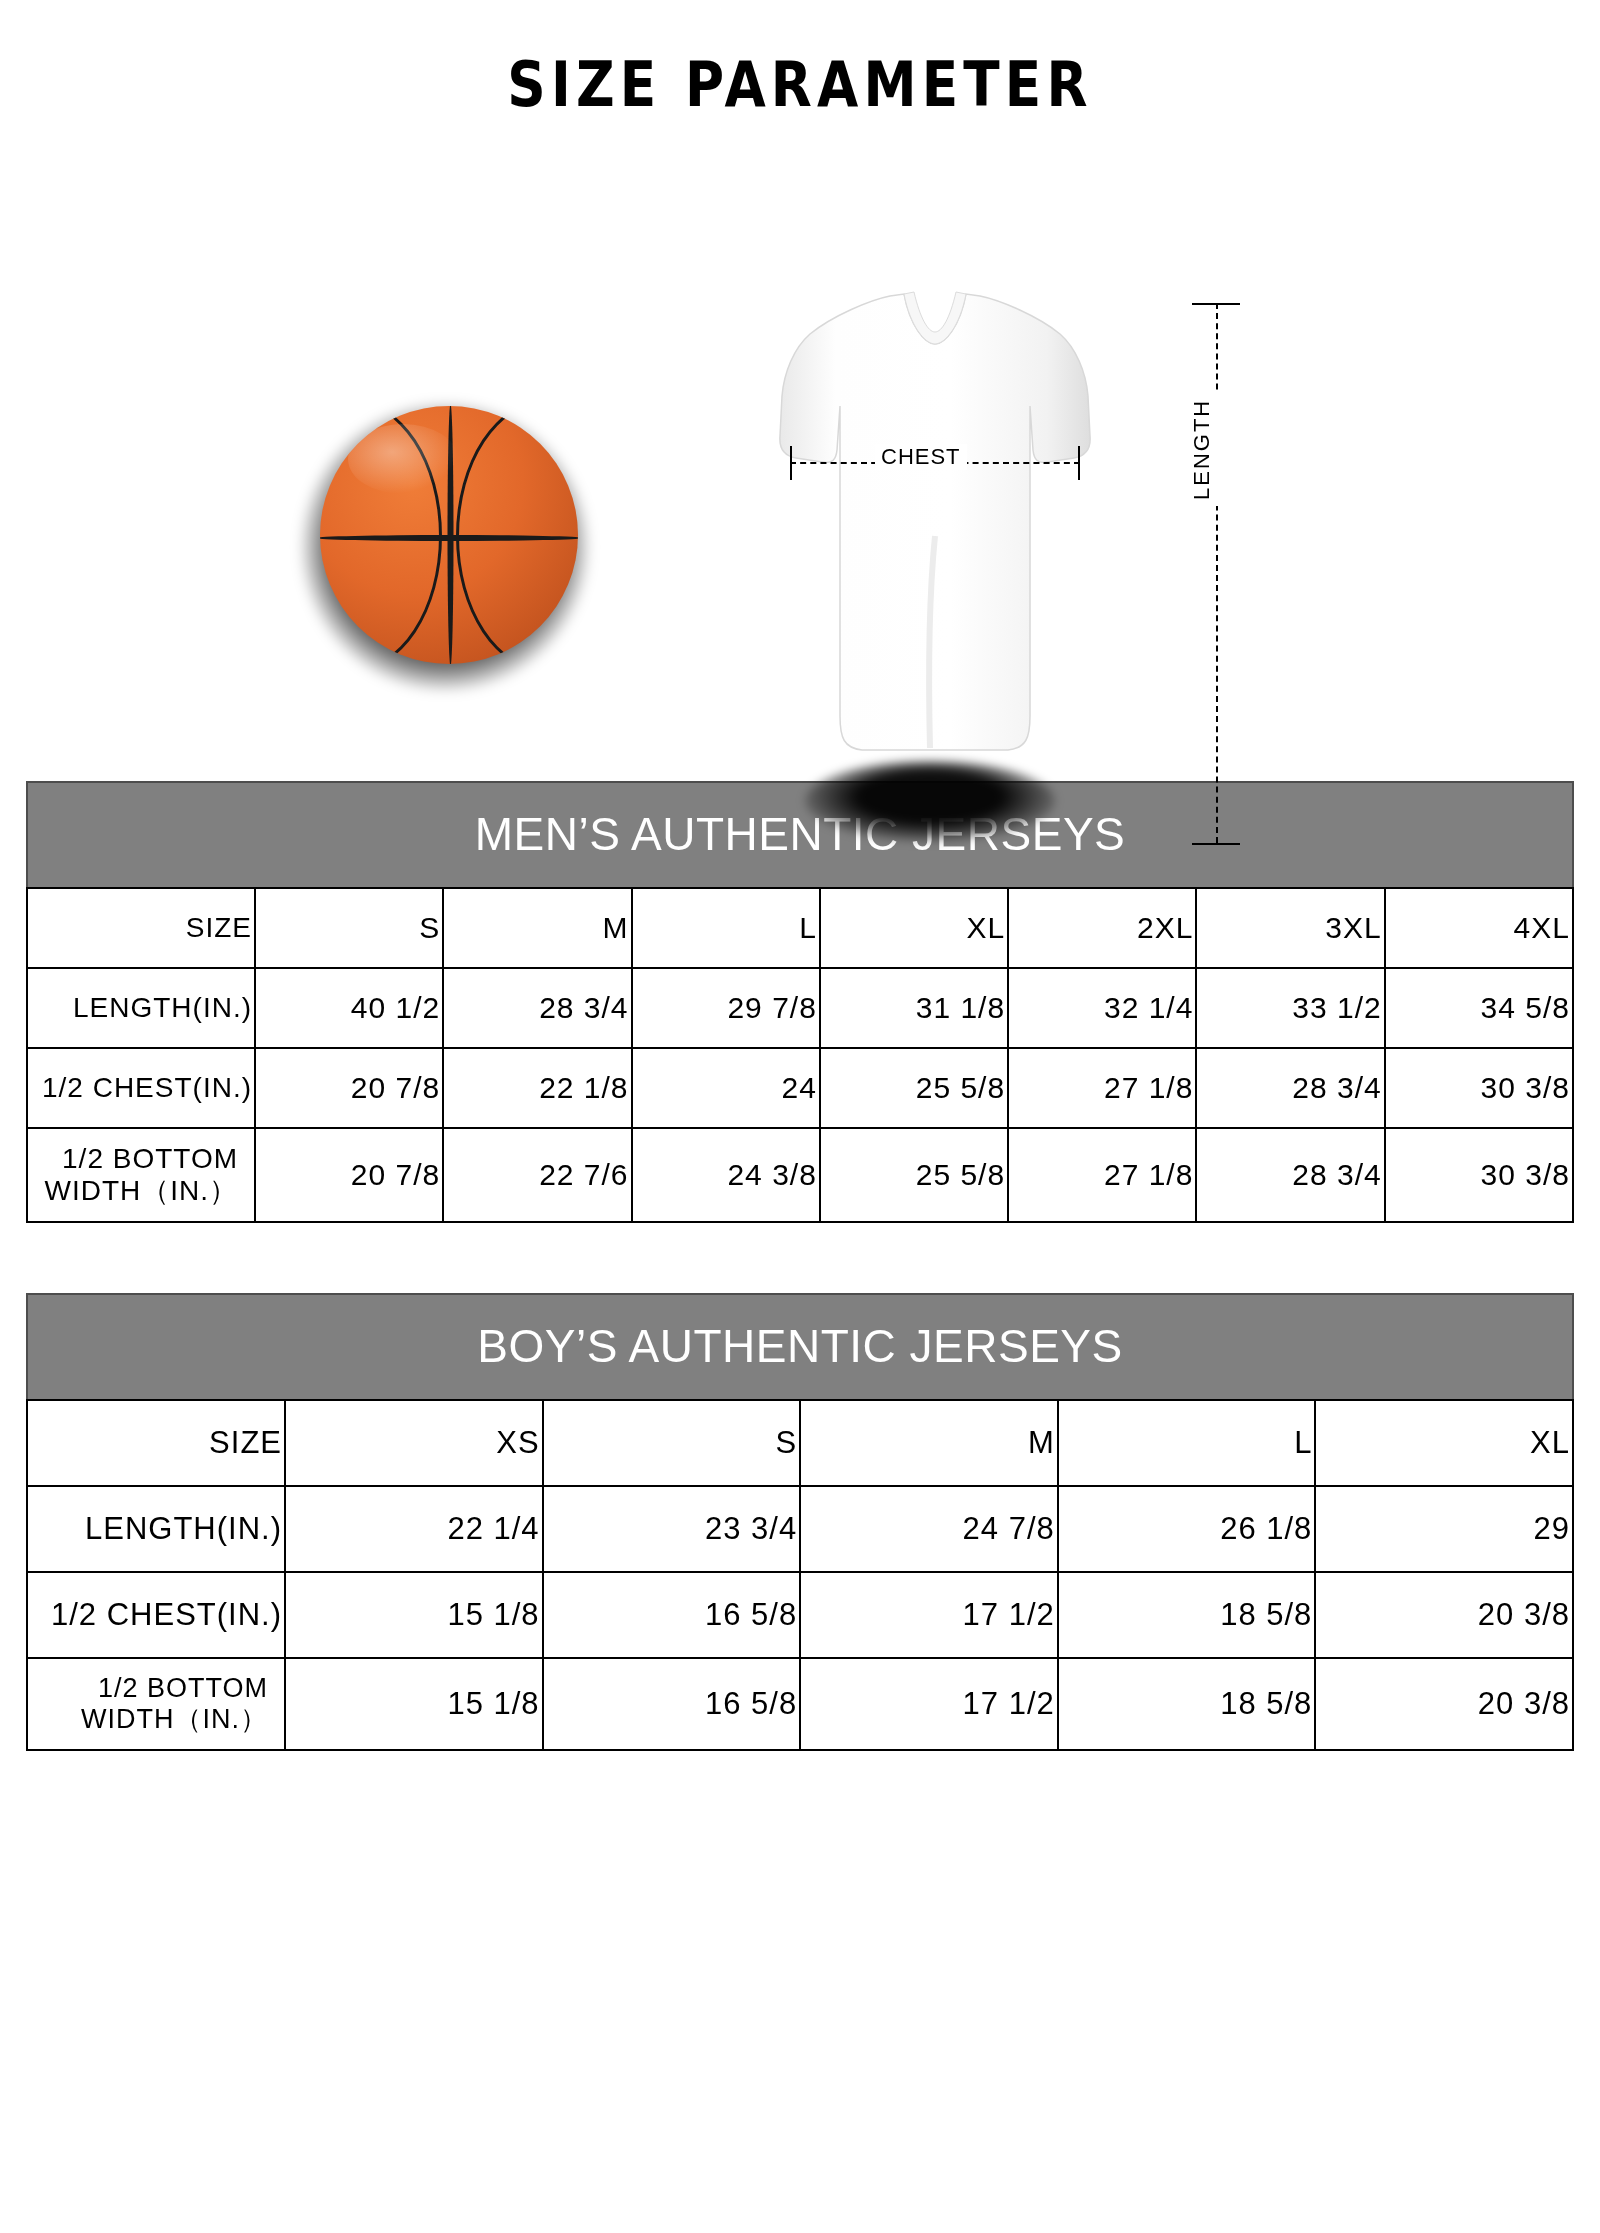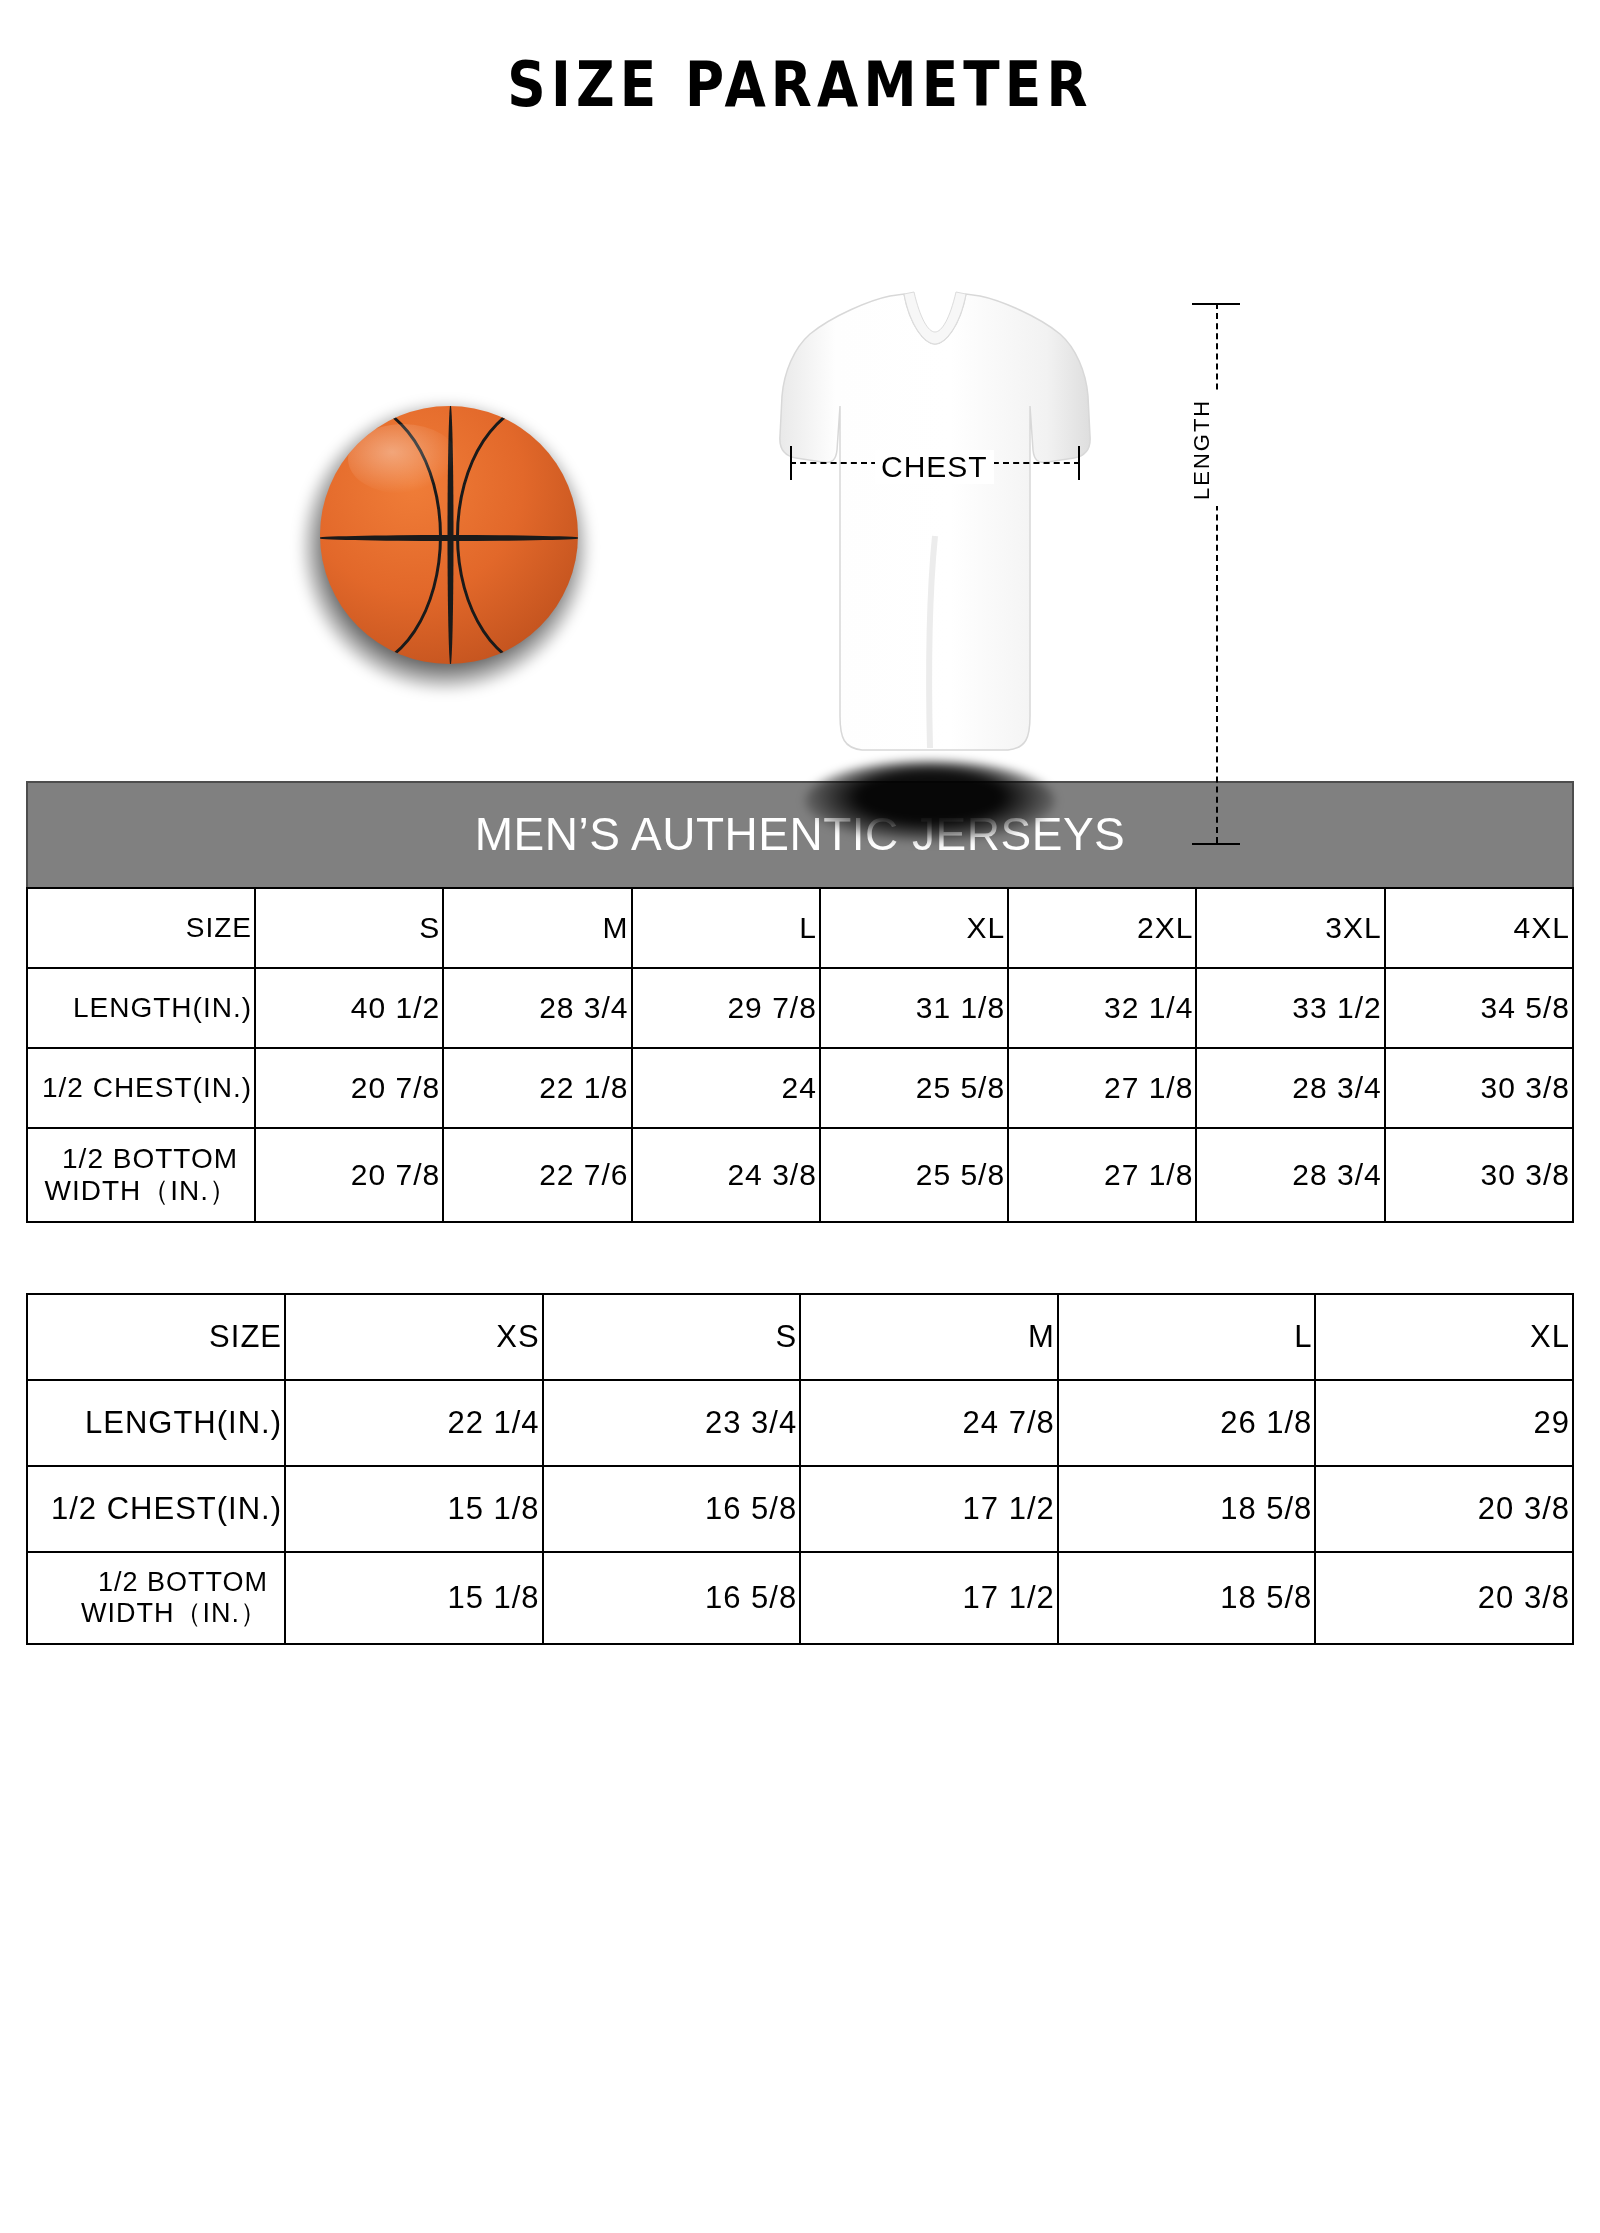--- a/index.html
+++ b/index.html
@@ -134,25 +134,25 @@
   .chest-cap-l, .chest-cap-r {
     position: absolute;
     top: 160px;
     height: 34px;
     border-left: 2px solid #000;
   }
   .chest-cap-l { left: 20px; }
   .chest-cap-r { left: 308px; }
   .chest-label {
     position: absolute;
-    top: 164px;
+    top: 158px;
     left: 105px;
     background: #ffffff;
     padding: 0 6px;
-    font-size: 30px;
+    font-size: 22px;
     letter-spacing: 1px;
     color: #000;
     font-family: "Liberation Sans", sans-serif;
   }
 
   .length-line {
     position: absolute;
     left: 1216px;
     top: 182px;
     height: 540px;
@@ -310,20 +310,21 @@
           <td>25  5/8</td>
           <td>27  1/8</td>
           <td>28  3/4</td>
           <td>30  3/8</td>
         </tr>
       </tbody>
     </table>
   </div>
 
   <div class="table-block">
+    <div class="band">BOY’S AUTHENTIC JERSEYS</div>
     <table class="boy-table">
       <tbody>
         <tr>
           <td>SIZE</td>
           <td>XS</td>
           <td>S</td>
           <td>M</td>
           <td>L</td>
           <td>XL</td>
         </tr>

